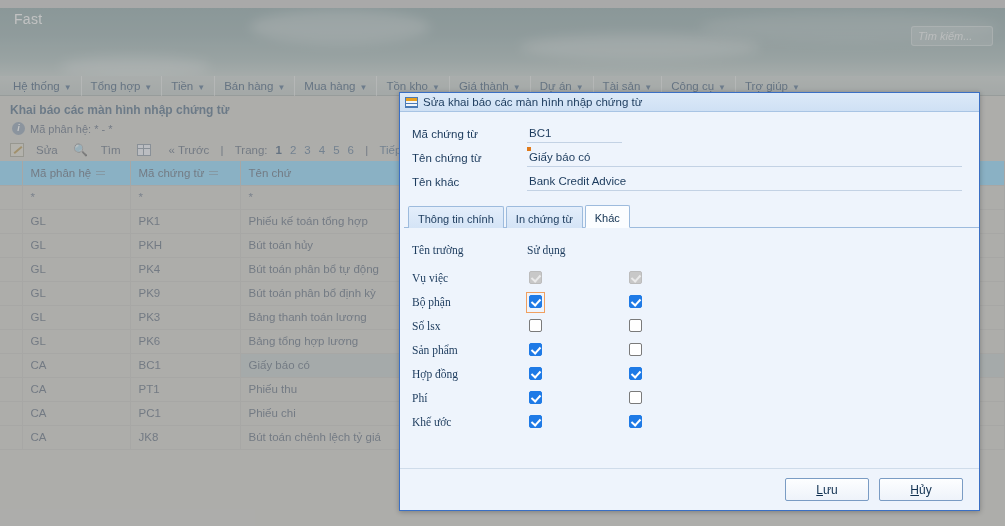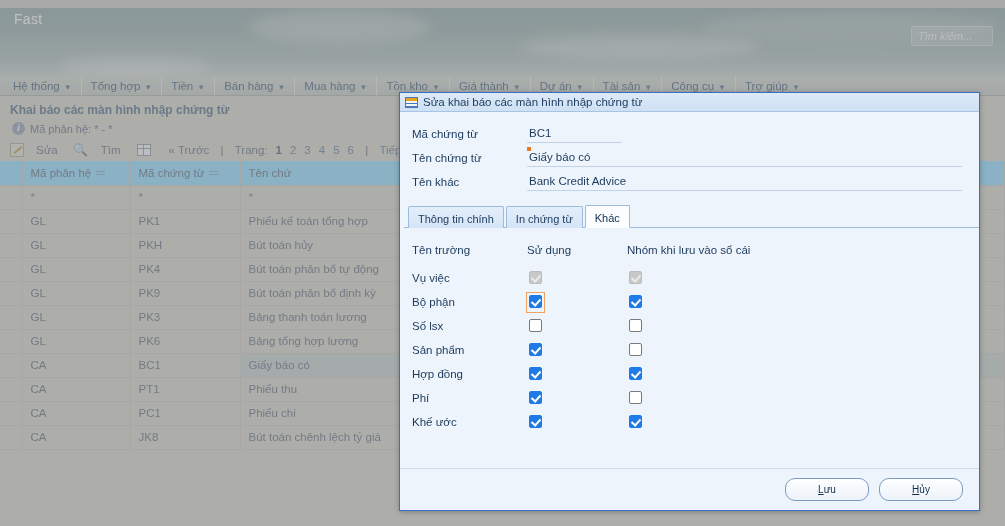--- a/index.html
+++ b/index.html
@@ -110,21 +110,21 @@
   .fval.wide { width: 435px; }
   .reqmark { position: absolute; left: 127px; top: 1px; width: 4px; height: 4px; background: #e07a1a; }
 
   .tabstrip { display: flex; align-items: flex-end; margin: 14px 0 0 4px; height: 20px;
               border-bottom: 1px solid #9dbbdd; padding-left: 4px; }
   .tab { font-size: 11px; color: #1b3a5c; padding: 6px 9px 3px 9px; border: 1px solid #9dbbdd;
          border-bottom: none; background: linear-gradient(180deg,#e4eefb 0%,#d4e4f6 100%);
          margin-right: 2px; border-radius: 2px 2px 0 0; position: relative; bottom: -1px; }
   .tab.active { background: #fbfdff; border-bottom: 1px solid #fbfdff; color: #103050; }
 
-  .tabpanel { flex: 1; background: #eef4fc; padding: 16px 0 0 0; }
+  .tabpanel { flex: 1; background: #eef4fc; padding: 16px 0 0 0; font-family: Liberation Serif, serif; }
   .cbhead { display: flex; padding-left: 12px; font-size: 11.5px; color: #1b3a5c; margin-bottom: 10px; }
   .ch-name { width: 115px; }
   .ch-use  { width: 100px; }
   .ch-grp  { width: 240px; }
   .cbrow { display: flex; align-items: center; padding-left: 12px; height: 24px; font-size: 11.5px; color: #1b3a5c; }
   .cb-name { width: 115px; }
   .cb-cell { width: 100px; }
   .cbox { width: 13px; height: 13px; border: 1px solid #7a7a7a; background: #fff; border-radius: 2px;
           display: inline-block; position: relative; }
   .cbox.on { background: #1e7ae6; border-color: #1e7ae6; }
@@ -133,21 +133,21 @@
   .cbox.dis { background: #c8c8c8; border-color: #bcbcbc; }
   .cbox.dis::after { content: ""; position: absolute; left: 3px; top: 1px; width: 4px; height: 7px;
           border: solid #eaeaea; border-width: 0 2px 2px 0; transform: rotate(42deg); }
   .cbwrap { display: inline-block; position: relative; padding: 2px; }
   .cbwrap.focus { outline: 1px solid #f0a060; outline-offset: 0px; box-shadow: 0 0 0 1px #f0a060; }
   .cbunder { width: 19px; height: 1px; background: #c8d6e6; margin-top: 2px; }
 
   .dfooter { height: 42px; border-top: 1px solid #cfdcea; display: flex; align-items: center;
              justify-content: flex-end; gap: 10px; padding-right: 16px; background: #eef4fc; }
   .btn { width: 84px; height: 23px; background: linear-gradient(180deg,#fdfeff 0%,#eef3fa 100%);
-         border: 1px solid #7a9cc4; border-radius: 10px; font-size: 10px; color: #103050;
+         border: 1px solid #7a9cc4; border-radius: 2px; font-size: 12px; color: #103050;
          font-family: "Liberation Sans", sans-serif; cursor: pointer; }
   .btn u { text-decoration: underline; }
 </style>
 </head>
 <body>
 
 <div id="app">
 
   <div id="bg">
 
@@ -319,21 +319,20 @@
       <div class="tabstrip">
         <div class="tab">Thông tin chính</div>
         <div class="tab">In chứng từ</div>
         <div class="tab active">Khác</div>
       </div>
 
       <div class="tabpanel">
         <div class="cbhead">
           <span class="ch-name">Tên trường</span>
           <span class="ch-use">Sử dụng</span>
-          <span class="ch-grp">Nhóm khi lưu vào sổ cái</span>
         </div>
 
         <div class="cbrow">
           <span class="cb-name">Vụ việc</span>
           <span class="cb-cell"><span class="cbwrap"><span class="cbox dis"></span><span class="cbunder"></span></span></span>
           <span class="cb-cell"><span class="cbwrap"><span class="cbox dis"></span><span class="cbunder"></span></span></span>
         </div>
 
         <div class="cbrow">
           <span class="cb-name">Bộ phận</span>

